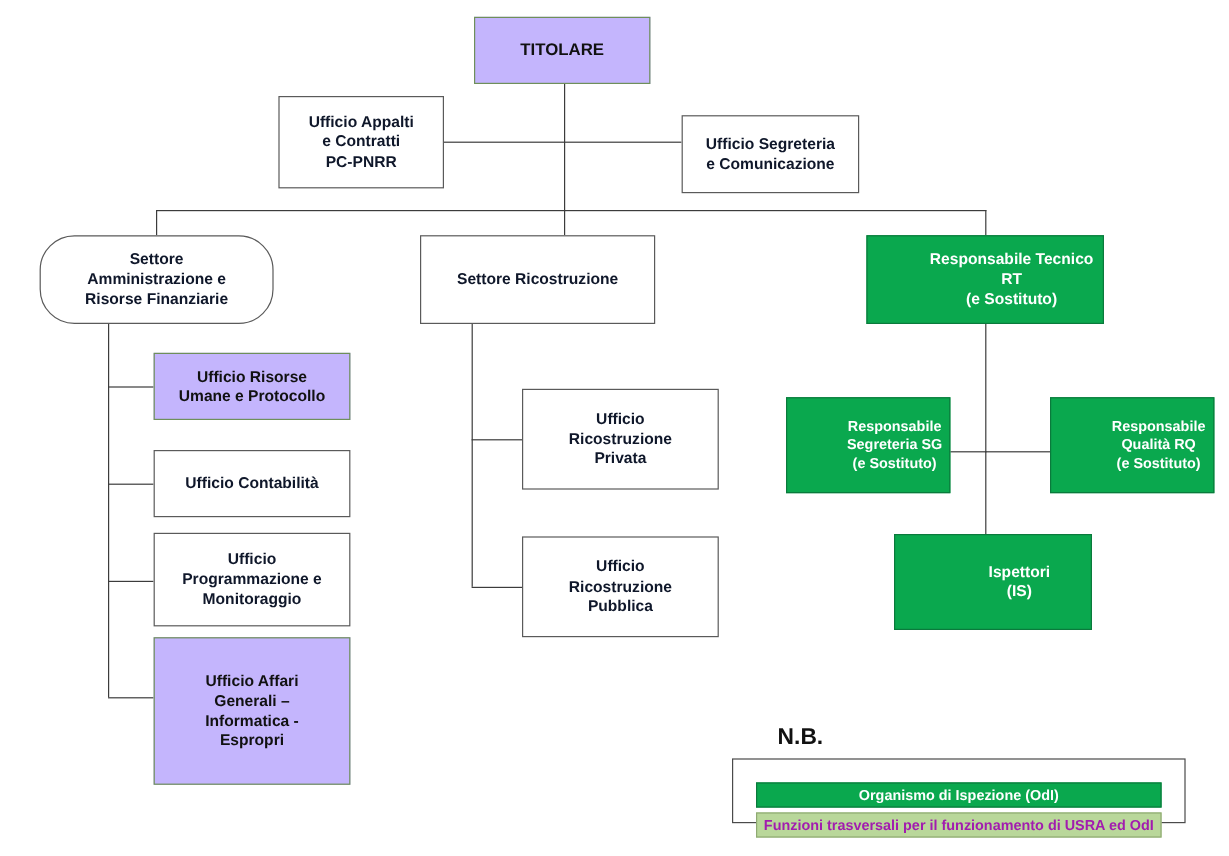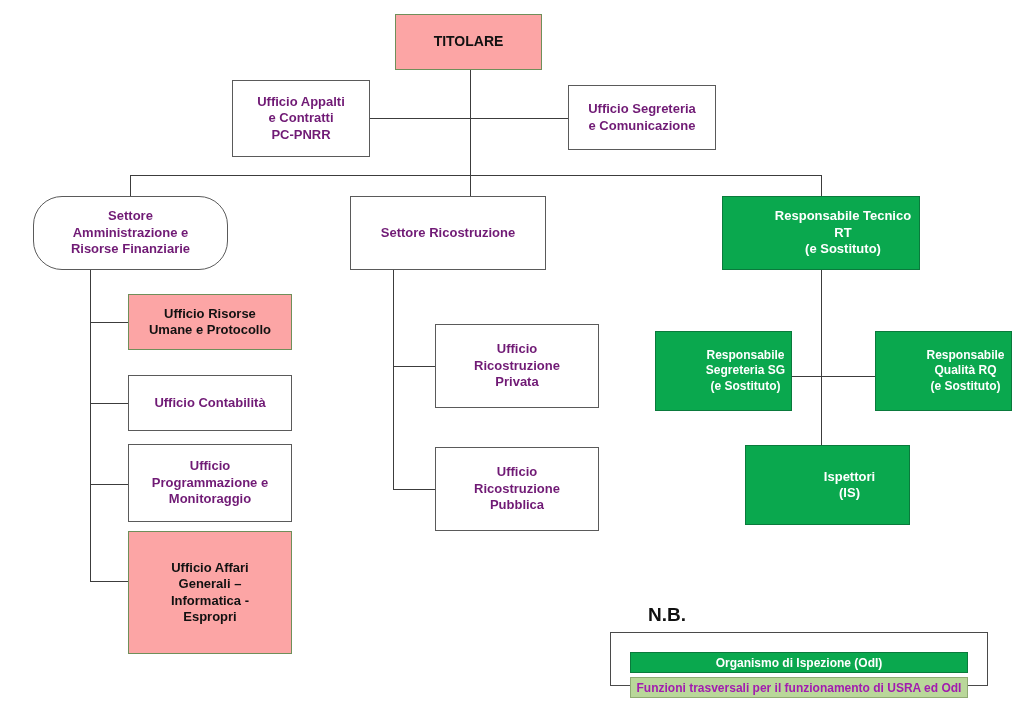--- a/index.html
+++ b/index.html
@@ -23,24 +23,24 @@
     justify-content: center;
     text-align: center;
     font-weight: bold;
     line-height: 1.26;
     white-space: pre-line;
     z-index: 3;
   }
   .node.white {
     background: #ffffff;
     border: 1px solid #5a5a5a;
-    color: #701a75;
+    color: #0f172a;
   }
   .node.lightgreen {
-    background: #fca5a5;
+    background: #c4b5fd;
     border: 1px solid #6f8f5a;
     color: #111111;
   }
   .node.darkgreen {
     background: #0aa84e;
     border: 1px solid #0a7a3c;
     color: #ffffff;
     padding-left: 44px;
   }
   .line {
@@ -113,21 +113,21 @@
   <div class="line v" style="left:821px; top:270px; height:175px;"></div>
   <div class="line h" style="left:792px; top:376px; width:30px;"></div>
   <div class="line h" style="left:821px; top:376px; width:54px;"></div>
 
   <div class="node lightgreen" style="left:395px; top:14px; width:147px; height:56px; font-size:14px;">TITOLARE</div>
 
   <div class="node white" style="left:232px; top:80px; width:138px; height:77px; font-size:13px;">Ufficio Appalti
 e Contratti
 PC-PNRR</div>
 
-  <div class="node white" style="left:568px; top:85px; width:148px; height:65px; font-size:13px;">Ufficio Segreteria
+  <div class="node white" style="left:568px; top:96px; width:148px; height:65px; font-size:13px;">Ufficio Segreteria
 e Comunicazione</div>
 
   <div class="node white" style="left:33px; top:196px; width:195px; height:74px; font-size:13px;border-radius:29px;">Settore
 Amministrazione e
 Risorse Finanziarie</div>
 
   <div class="node white" style="left:350px; top:196px; width:196px; height:74px; font-size:13px;">Settore Ricostruzione</div>
 
   <div class="node darkgreen" style="left:722px; top:196px; width:198px; height:74px; font-size:13px;">Responsabile Tecnico RT
 (e Sostituto)</div>

